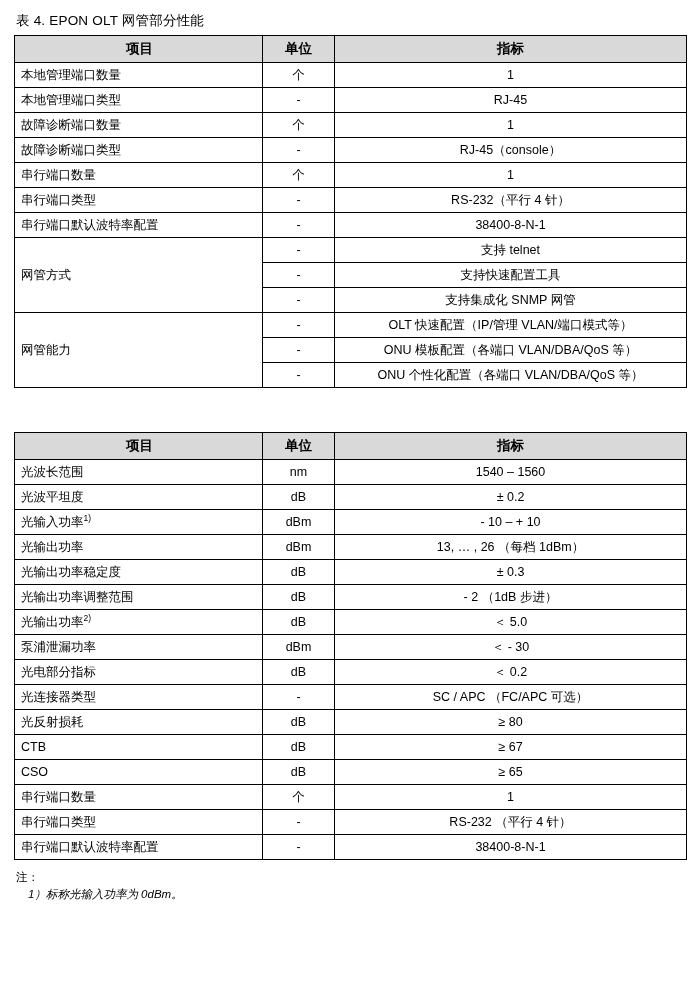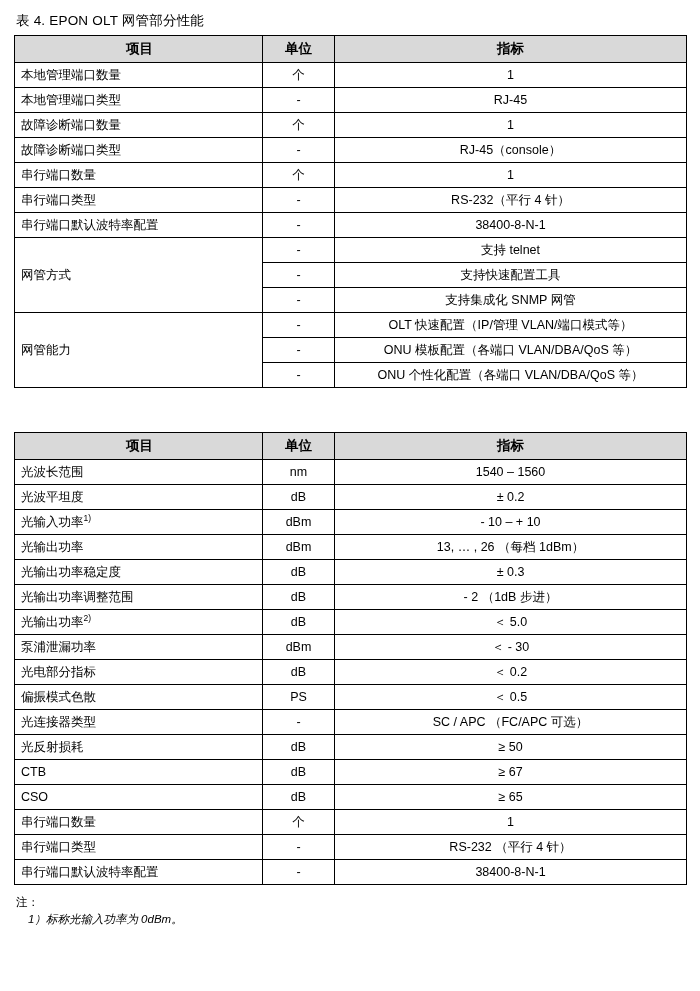--- a/index.html
+++ b/index.html
@@ -226,33 +226,28 @@
         <td class="item"><span>泵浦泄漏功率</span></td>
         <td class="unit">dBm</td>
         <td class="index">＜ - 30</td>
       </tr>
       <tr>
         <td class="item"><span>光电部分指标</span></td>
         <td class="unit">dB</td>
         <td class="index">＜ 0.2</td>
       </tr>
       <tr>
-        <td class="item"><span>偏振模式色散</span></td>
-        <td class="unit">PS</td>
-        <td class="index">＜ 0.5</td>
-      </tr>
-      <tr>
         <td class="item"><span>光连接器类型</span></td>
         <td class="unit">-</td>
         <td class="index">SC / APC   （FC/APC 可选）</td>
       </tr>
       <tr>
         <td class="item"><span>光反射损耗</span></td>
         <td class="unit">dB</td>
-        <td class="index">≥ 50</td>
+        <td class="index">≥ 80</td>
       </tr>
       <tr>
         <td class="item"><span>CTB</span></td>
         <td class="unit">dB</td>
         <td class="index">≥ 67</td>
       </tr>
       <tr>
         <td class="item"><span>CSO</span></td>
         <td class="unit">dB</td>
         <td class="index">≥ 65</td>

